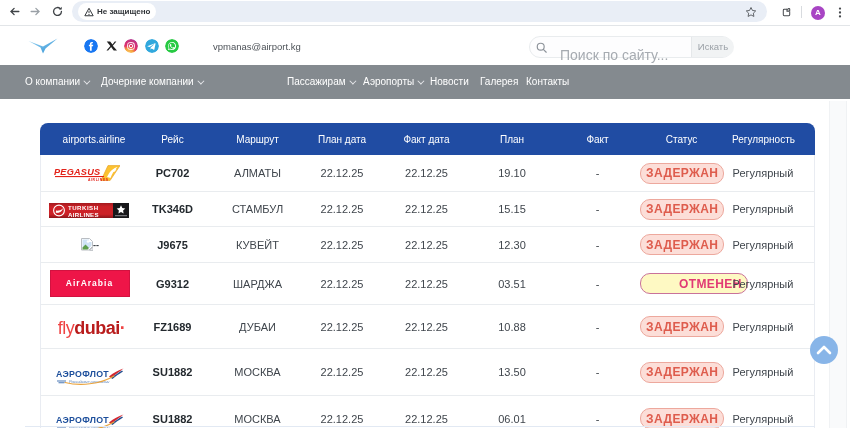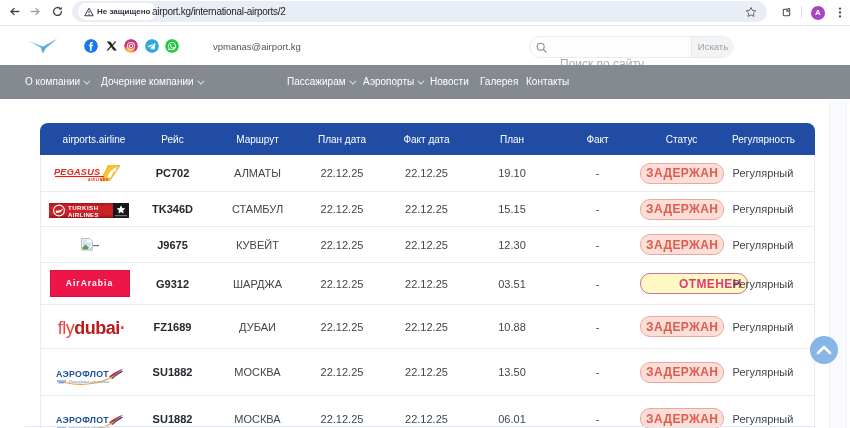--- a/index.html
+++ b/index.html
@@ -16,21 +16,21 @@
     color:#303438; font-size:8px; font-weight:bold; }
   #url { position:absolute; left:80px; top:0; height:21px; line-height:21px;
     font-size:10px; letter-spacing:-0.3px; color:#23262b; }
   .tbicon { position:absolute; top:6px; width:11px; height:11px; }
   
   #siteheader { position:absolute; left:0; top:27px; width:850px; height:40px; background:#fff; }
   .soc { position:absolute; top:12px; width:14px; height:14px; border-radius:50%; }
   #email { position:absolute; left:213px; top:14px; font-size:9.5px; color:#4d5258; }
   #searchbox { position:absolute; left:529px; top:8.5px; width:204px; height:22px;
     background:#fdfdfe; border:1px solid #e9ecee; border-radius:11px; }
-  #searchbox .ph { position:absolute; left:30px; top:17px; line-height:20px; font-size:12px; color:#a6abb1; }
+  #searchbox .ph { position:absolute; left:30px; top:8px; line-height:20px; font-size:14px; color:#a6abb1; }
   #searchbox .div { position:absolute; left:161px; top:0px; height:20px; width:1px; background:#e5e8ea; }
   #searchbox .btn { position:absolute; left:162px; top:0; width:42px; text-align:center; line-height:20px;
     font-size:9.5px; color:#9aa0a6; background:#f1f3f4; border-radius:0 10px 10px 0; height:20px; }
   #langbtn { position:absolute; left:746px; top:8px; width:81px; height:23px;
     background:#f1f3f4; border-radius:11.5px; line-height:23px; font-size:9px;
     color:#393e43; text-align:left; padding-left:15px; }
   
   #nav { position:absolute; left:0; top:65px; width:850px; height:34px; background:#848a8f; }
   #nav span { position:absolute; top:0; line-height:34px; color:#fff; font-size:10px; white-space:nowrap; }
   .caret { display:inline-block; margin-left:3px; width:5px; height:5px;
@@ -82,21 +82,20 @@
     </svg>
   <div id="omnibox">
     <div id="chip">
       <svg width="10" height="10" viewBox="0 0 12 12" style="margin-right:3px">
           <path d="M6 1.5L11 10.5H1z" fill="none" stroke="#33373b" stroke-width="1.2" stroke-linejoin="round"></path>
           <path d="M6 4.8v2.4" stroke="#33373b" stroke-width="1.1"></path>
           <circle cx="6" cy="8.9" r="0.7" fill="#33373b"></circle>
         </svg>
       Не защищено
     </div>
-    <div id="url">airport.kg/international-airports/2</div>
     <svg style="position:absolute; right:10px; top:4.5px" width="12" height="12" viewBox="0 0 24 24">
         <path d="M12 3l2.9 5.9 6.5 0.9-4.7 4.6 1.1 6.5L12 17.8 6.2 20.9l1.1-6.5L2.6 9.8l6.5-0.9z" fill="none" stroke="#4a4e53" stroke-width="1.7" stroke-linejoin="round"></path>
       </svg>
   </div>
   <svg style="position:absolute; left:781px; top:6.5px; width:11px; height:11px" viewBox="0 0 24 24">
       <path d="M19 11v6a2 2 0 0 1-2 2H7a2 2 0 0 1-2-2V7a2 2 0 0 1 2-2h6" fill="none" stroke="#46494d" stroke-width="2.2"></path>
       <path d="M13 5h2.2a2 2 0 1 1 3.8 0.9V9h-6z" fill="none" stroke="#46494d" stroke-width="2.2"></path>
     </svg>
   <div class="abs" style="left:801px; top:6px; width:1px; height:12px; background:#d8dbdf"></div>
   <div class="abs" style="left:811px; top:6px; width:14px; height:14px; border-radius:50%; background:#a845c4; color:#fff; font-size:8px; font-weight:bold; text-align:center; line-height:14px;">A</div>

